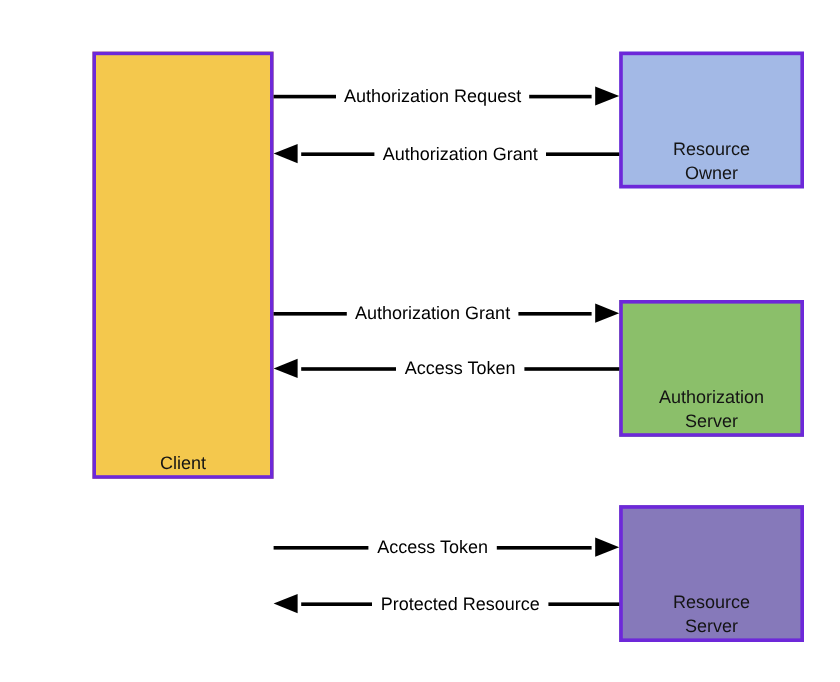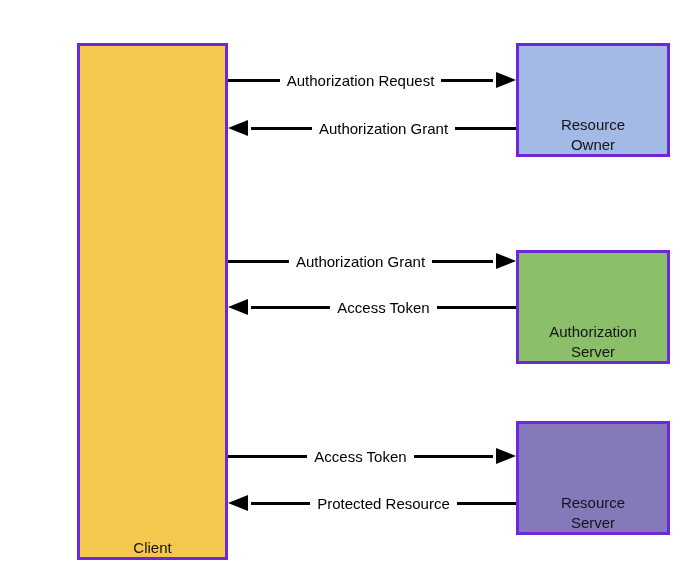--- a/index.html
+++ b/index.html
@@ -21,21 +21,21 @@
     display: flex;
     align-items: flex-end;
     justify-content: center;
     text-align: center;
     font-size: 15px;
     line-height: 1.3;
     white-space: pre-line;
   }
   .node--client {
     left: 77px; top: 43px;
-    width: 151px; height: 517px;
+    width: 151px; height: 356px;
   }
   .node--right { left: 516px; width: 154px; height: 114px; }
   .node--resource-owner      { top: 43px; }
   .node--authorization-server{ top: 209px; margin-top: 41px; }
   .node--resource-server     { top: 421px; }
 
   
   .arrow {
     position: absolute;
     left: 228px;

